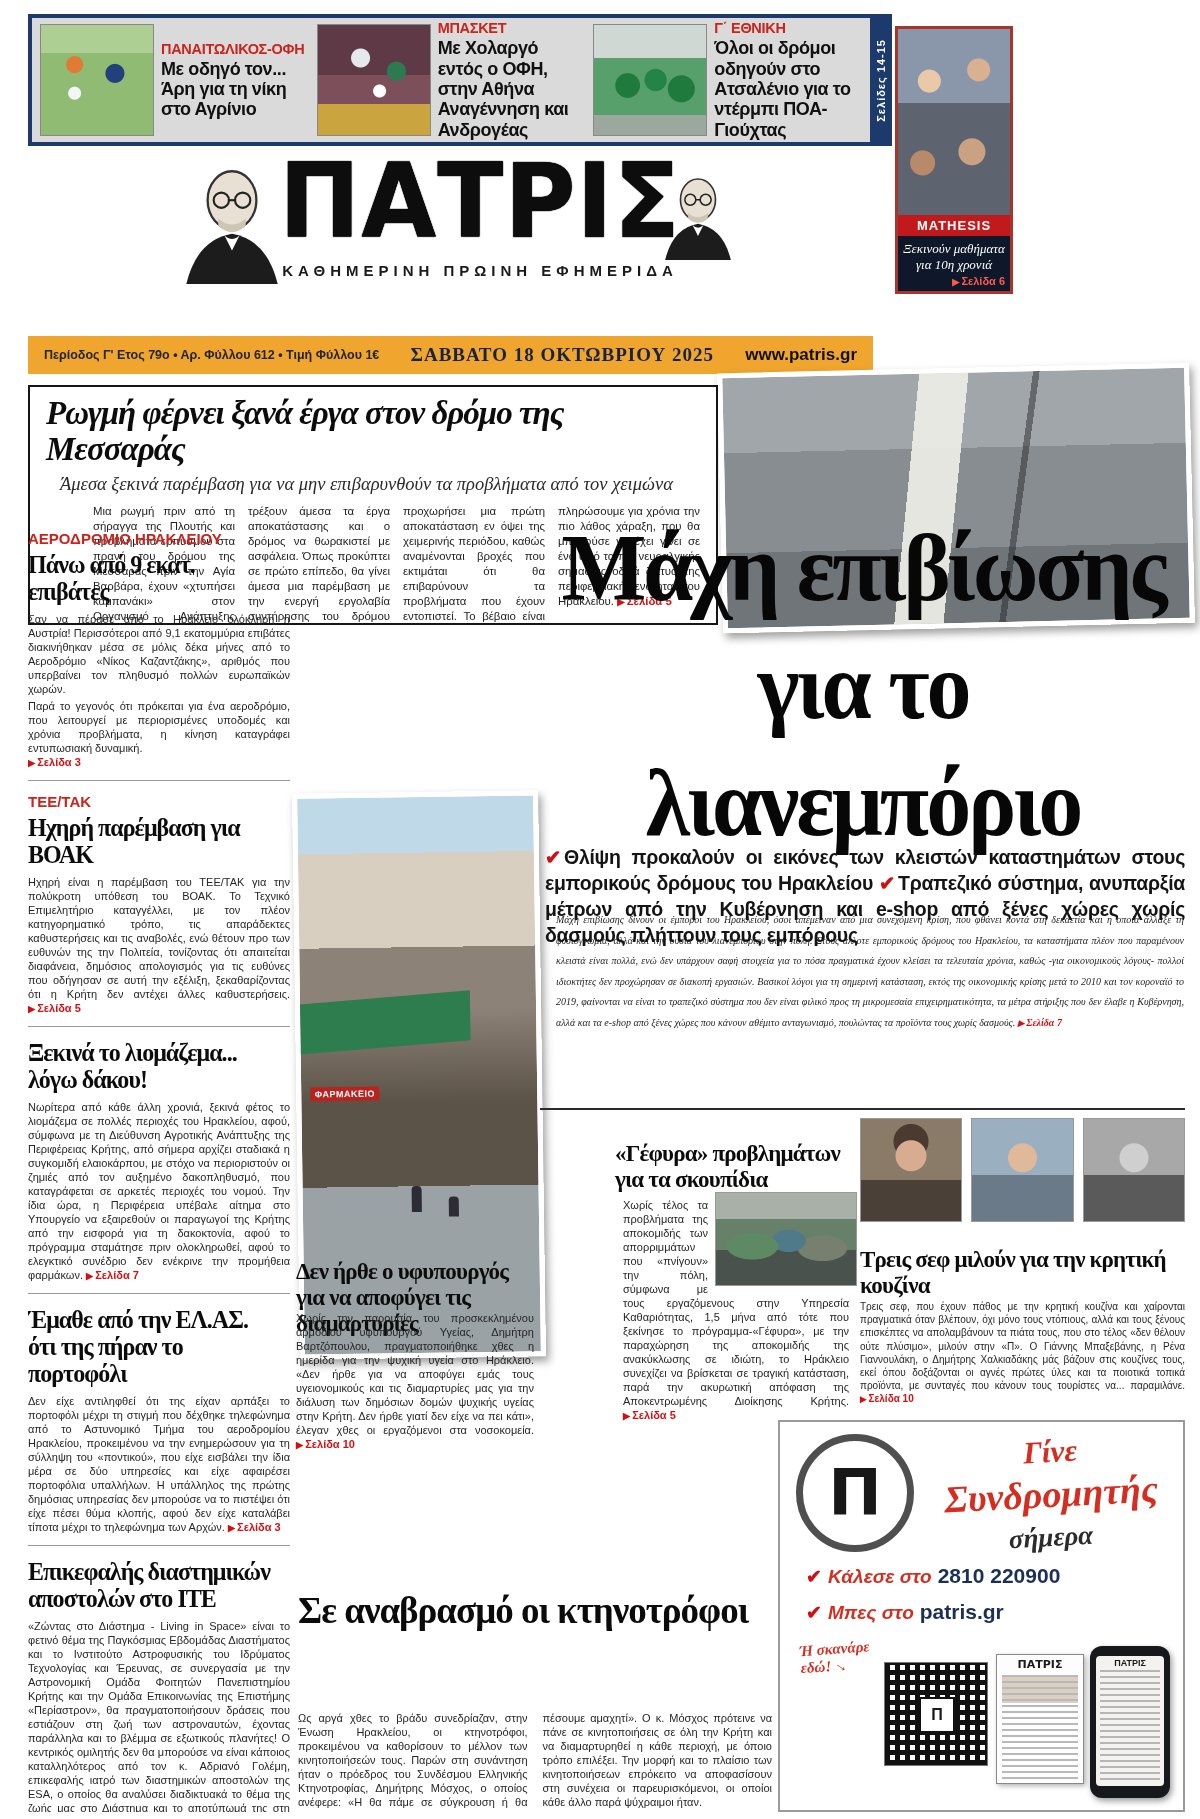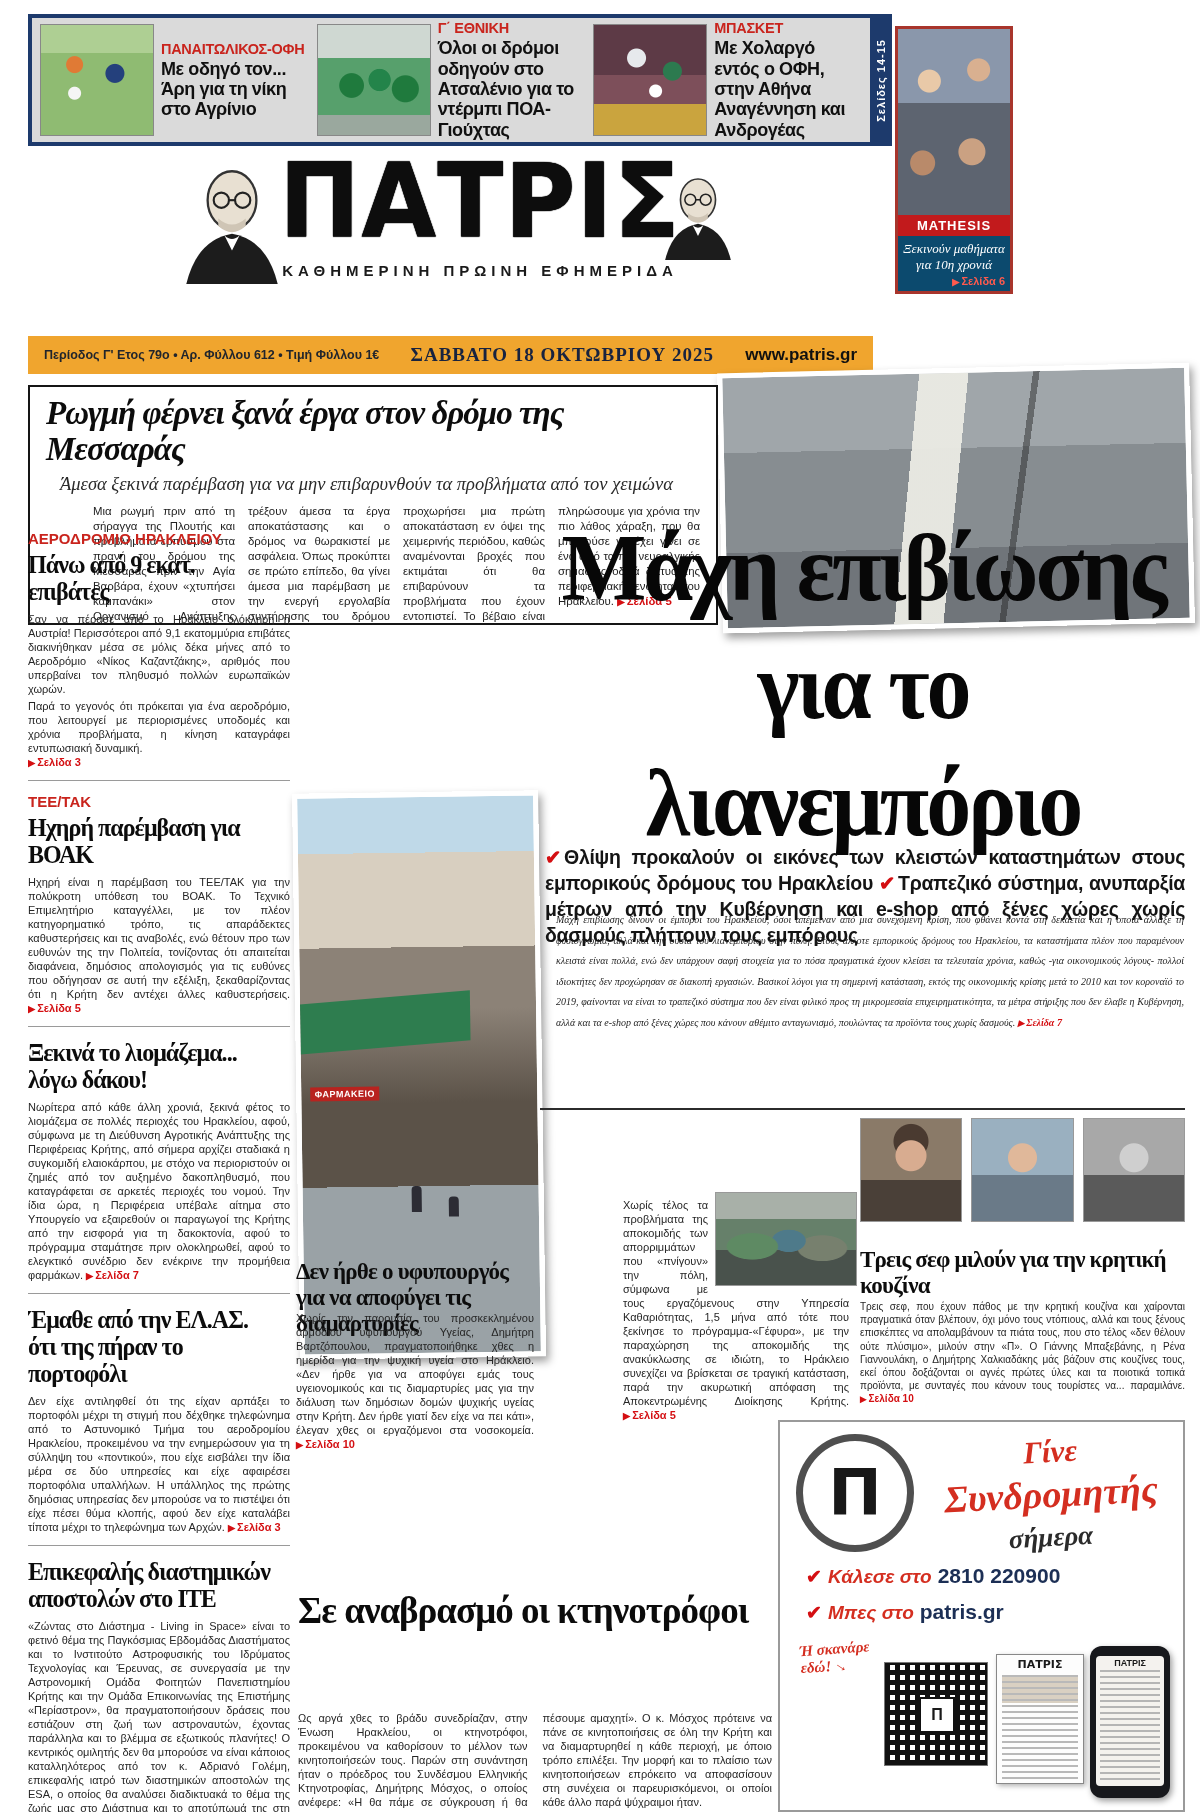--- a/index.html
+++ b/index.html
@@ -34,21 +34,21 @@
      radial-gradient(circle at 55% 60%, #fff 0 6px, transparent 7px),
      linear-gradient(180deg,#5d3a46 0 45%,#7d4f5a 45% 72%,#caa43e 72% 100%);}
   .ph-team{background:
      radial-gradient(circle at 30% 55%, #1f7a3d 0 12%, transparent 13%),
      radial-gradient(circle at 55% 50%, #23844a 0 13%, transparent 14%),
      radial-gradient(circle at 78% 58%, #1f7a3d 0 12%, transparent 13%),
      linear-gradient(180deg,#cfd8d2 0 30%,#57a06c 30% 82%,#9aa89e 82% 100%);}
 
   
   #ad{left:895px;top:26px;width:118px;height:268px;border:3px solid #a8352c;box-sizing:border-box;
-      display:flex;flex-direction:column;background:#0c4a6e;}
+      display:flex;flex-direction:column;background:#0f172a;}
   .ad-photo{flex:1;background:
      radial-gradient(circle at 28% 28%, #e9c9a8 0 11px, transparent 12px),
      radial-gradient(circle at 72% 22%, #d9b090 0 11px, transparent 12px),
      radial-gradient(circle at 22% 72%, #b98a6a 0 12px, transparent 13px),
      radial-gradient(circle at 66% 66%, #caa182 0 13px, transparent 14px),
      linear-gradient(180deg,#8a97ab 0 40%,#5d6470 40% 100%);}
   .ad-brand{background:#c21a1c;color:#fff;font-weight:bold;text-align:center;font-size:13px;padding:3px 0;letter-spacing:1px;}
   .ad-msg{color:#fff;font-style:italic;font-size:13px;line-height:1.25;text-align:center;padding:5px 3px 2px;
           font-family:"Liberation Serif",serif;}
   .ad-ref{text-align:right;padding:0 5px 4px 0;font-size:11px;}
@@ -194,31 +194,31 @@
 
   <div id="strip" class="abs">
     <div class="strip-item">
       <div class="strip-photo photo ph-soccer"></div>
       <div>
         <div class="strip-kicker">ΠΑΝΑΙΤΩΛΙΚΟΣ-ΟΦΗ</div>
         <div class="strip-title">Με οδηγό τον... Άρη για τη νίκη στο Αγρίνιο</div>
       </div>
     </div>
     <div class="strip-item">
+      <div class="strip-photo photo ph-basket"></div>
+      <div>
+        <div class="strip-kicker">ΜΠΑΣΚΕΤ</div>
+        <div class="strip-title">Με Χολαργό εντός ο ΟΦΗ, στην Αθήνα Αναγέννηση και Ανδρογέας</div>
+      </div>
+    </div>
+    <div class="strip-item">
       <div class="strip-photo photo ph-team"></div>
       <div>
         <div class="strip-kicker">Γ΄ ΕΘΝΙΚΗ</div>
         <div class="strip-title">Όλοι οι δρόμοι οδηγούν στο Ατσαλένιο για το ντέρμπι ΠΟΑ-Γιούχτας</div>
-      </div>
-    </div>
-    <div class="strip-item">
-      <div class="strip-photo photo ph-basket"></div>
-      <div>
-        <div class="strip-kicker">ΜΠΑΣΚΕΤ</div>
-        <div class="strip-title">Με Χολαργό εντός ο ΟΦΗ, στην Αθήνα Αναγέννηση και Ανδρογέας</div>
       </div>
     </div>
     <div id="strip-bar">
       <span id="strip-pages">Σελίδες 14-15</span>
     </div>
   </div>
 
   <div id="ad" class="abs">
     <div class="ad-photo"></div>
     <div class="ad-brand">MATHESIS</div>
@@ -339,20 +339,21 @@
   <p id="deck" class="abs just">
     <span class="deck-item">Θλίψη προκαλούν οι εικόνες των κλειστών καταστημάτων στους εμπορικούς δρόμους του Ηρακλείου</span>
     <span class="deck-item">Τραπεζικό σύστημα, ανυπαρξία μέτρων από την Κυβέρνηση και e-shop από ξένες χώρες χωρίς δασμούς πλήττουν τους εμπόρους</span>
   </p>
   <p id="intro" class="abs just">
     <span>Μάχη επιβίωσης δίνουν οι έμποροι του Ηρακλείου, όσοι απέμειναν από μια συνεχόμενη κρίση, που φθάνει κοντά στη δεκαετία και η οποία άλλαξε τη φυσιογνωμία, αλλά και την ουσία του λιανεμπορίου στην πόλη. Στους άλλοτε εμπορικούς δρόμους του Ηρακλείου, τα καταστήματα πλέον που παραμένουν κλειστά είναι πολλά, ενώ δεν υπάρχουν σαφή στοιχεία για το πόσα πραγματικά έχουν κλείσει τα τελευταία χρόνια, καθώς -για οικονομικούς λόγους- πολλοί ιδιοκτήτες δεν προχώρησαν σε διακοπή εργασιών. Βασικοί λόγοι για τη σημερινή κατάσταση, εκτός της οικονομικής κρίσης μετά το 2010 και τον κοροναϊό το 2019, φαίνονται να είναι το τραπεζικό σύστημα που δεν είναι φιλικό προς τη μικρομεσαία επιχειρηματικότητα, τα μέτρα στήριξης που δεν έλαβε η Κυβέρνηση, αλλά και τα e-shop από ξένες χώρες που κάνουν αθέμιτο ανταγωνισμό, πουλώντας τα προϊόντα τους χωρίς δασμούς.</span>
     <span class="ref">Σελίδα 7</span>
   </p>
   <div id="mainrule" class="abs"></div>
 
+  <h2 id="gefyra-head" class="abs">«Γέφυρα» προβλημάτων για τα σκουπίδια</h2>
   <div id="gefyra-body" class="abs">
     <div id="garbagephoto" class="photo"></div>
     <p class="just" style="margin:8px;">
       <span>Χωρίς τέλος τα προβλήματα της αποκομιδής των απορριμμάτων που «πνίγουν» την πόλη, σύμφωνα με τους εργαζόμενους στην Υπηρεσία Καθαριότητας, 1,5 μήνα από τότε που ξεκίνησε το πρόγραμμα-«Γέφυρα», με την παραχώρηση της αποκομιδής της ανακύκλωσης σε ιδιώτη, το Ηράκλειο συνεχίζει να βρίσκεται σε τραγική κατάσταση, παρά την ακυρωτική απόφαση της Αποκεντρωμένης Διοίκησης Κρήτης.</span>
       <span class="ref">Σελίδα 5</span>
     </p>
   </div>
 
   <div id="chefs-photos" class="abs">
     <div class="chef chef1 photo"></div>

